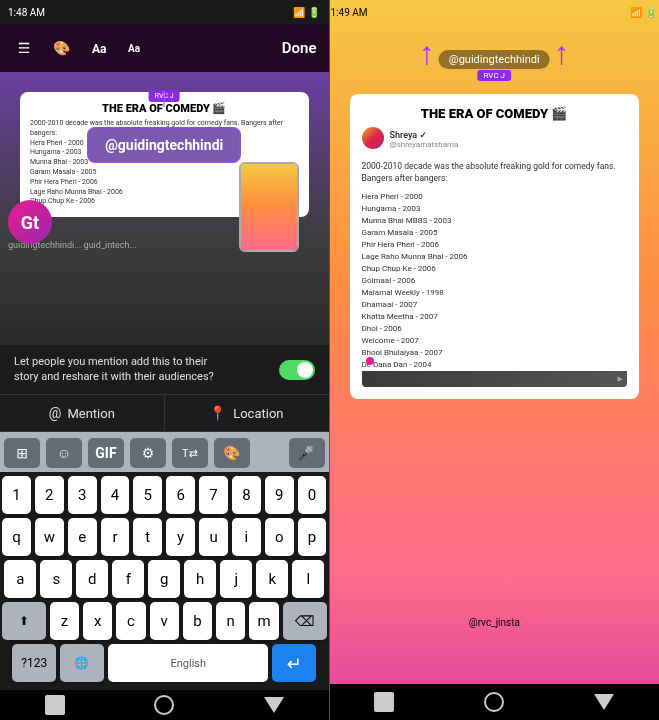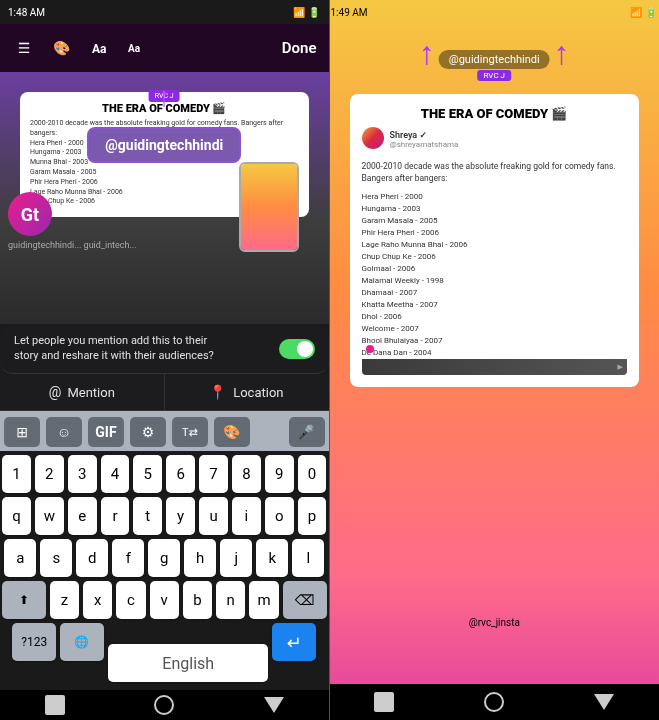--- a/index.html
+++ b/index.html
@@ -124,21 +124,21 @@
       transform: translateX(-50%);
       color: #cc44ff;
       font-size: 28px;
       z-index: 20;
     }
 
     
     .gt-icon {
       position: absolute;
       left: 8px;
-      top: 120px;
+      top: 128px;
       width: 44px;
       height: 44px;
       border-radius: 50%;
       background: linear-gradient(135deg, #e91e8c, #9c27b0);
       display: flex;
       align-items: center;
       justify-content: center;
       color: #fff;
       font-size: 18px;
       font-weight: 700;
@@ -178,21 +178,20 @@
       background: #1a1a1a;
     }
 
     .share-toggle-row {
       padding: 10px 14px;
       background: #1c1c1e;
       display: flex;
       align-items: center;
       justify-content: space-between;
       border-bottom: 1px solid #333;
-      border-radius: 13px;
     }
 
     .share-toggle-text {
       font-size: 11px;
       color: #e0e0e0;
       max-width: 200px;
       line-height: 1.3;
     }
 
     .toggle-switch {
@@ -301,23 +300,22 @@
       background: #adb3bc;
       color: #000;
       font-size: 12px;
       flex: 1.5;
       max-width: 44px;
     }
 
     .key-space {
       flex: 5;
       max-width: 160px;
-      font-size: 16px;
+      font-size: 11px;
       color: #555;
-      margin-top: 21px;
     }
 
     .key-return {
       background: #1b83f0;
       color: #fff;
       font-size: 18px;
       flex: 1.5;
       max-width: 44px;
     }
 
@@ -729,20 +727,21 @@
           <div class="author-name">Shreya ✓</div>
           <div class="author-sub">@shreyamatshama</div>
         </div>
       </div>
 
       <div class="right-card-desc">2000-2010 decade was the absolute freaking gold for comedy fans. Bangers after bangers:</div>
 
       <div class="right-card-body" id="right-card-list">
           <div>Hera Pheri - 2000</div>
           <div>Hungama - 2003</div>
+          <div>Munna Bhai MBBS - 2003</div>
           <div>Garam Masala - 2005</div>
           <div>Phir Hera Pheri - 2006</div>
           <div>Lage Raho Munna Bhai - 2006</div>
           <div>Chup Chup Ke - 2006</div>
           <div>Golmaal - 2006</div>
           <div>Malamal Weekly - 1998</div>
           <div>Dhamaal - 2007</div>
           <div>Khatta Meetha - 2007</div>
           <div>Dhol - 2006</div>
           <div>Welcome - 2007</div>

